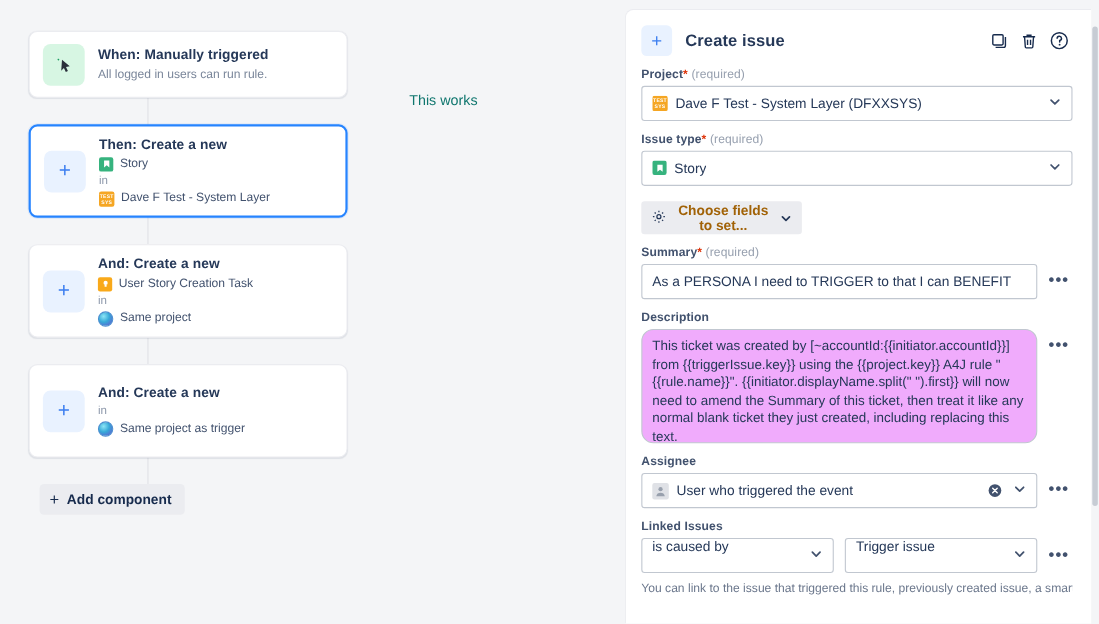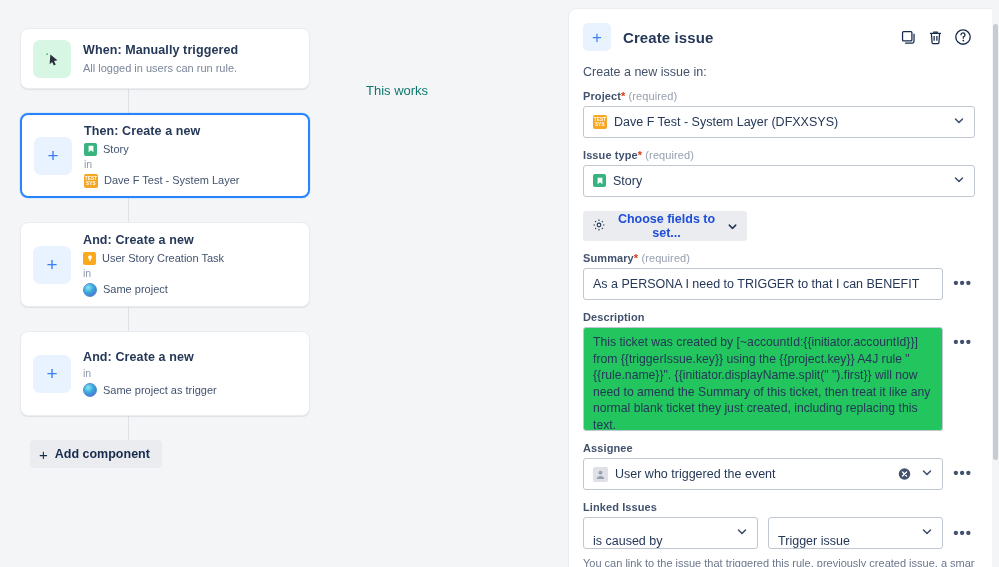--- a/index.html
+++ b/index.html
@@ -9,21 +9,21 @@
     overflow: hidden;
     background: #f4f5f7;
     font-family: "Liberation Sans", sans-serif;
     color: #172b4d;
     -webkit-font-smoothing: antialiased;
   }
   .app { position: relative; width: 999px; height: 567px; }
 
   
   .canvas {
-    position: absolute; left: 10px; top: 0; width: 568px; height: 561px;
+    position: absolute; left: 16px; top: 0; width: 568px; height: 561px;
     background: #f4f5f7;
   }
   .connector {
     position: absolute; left: 118px; width: 1px; background: #dfe1e6;
   }
   .c1 { top: 88px;  height: 26px; }
   .c2 { top: 197px; height: 25px; }
   .c3 { top: 307px; height: 24px; }
   .c4 { top: 416px; height: 24px; }
 
@@ -147,38 +147,38 @@
     display: flex; align-items: center; padding: 0 28px 0 9px;
     font-size: 12.5px; color: #253858; cursor: pointer;
   }
   .select .val { display: flex; gap: 7px; overflow: hidden; white-space: nowrap; }
   .chev {
     position: absolute; right: 9px; top: 50%; transform: translateY(-50%);
     color: #42526e;
   }
 
   .chooser {
-    margin-top: 14px; height: 30px; width: 164px;
+    margin-top: 14px; height: 30px; width: 146px;
     background: #ebecf0; border: none; border-radius: 3px;
     display: flex; align-items: center; gap: 8px; padding: 5px 9px;
     font-family: "Liberation Sans", sans-serif;
-    font-size: 12.5px; font-weight: 600; color: #1d4ed8; cursor: pointer;
+    font-size: 12.5px; font-weight: 600; color: #a16207; cursor: pointer;
   }
 
   .input-row { display: flex; align-items: flex-start; gap: 10px; }
   .text-input {
     width: 366px; height: 32px;
     border: 1px solid #c1c7d0; border-radius: 3px; background: #fff;
     padding: 0 9px; font-family: "Liberation Sans", sans-serif;
     font-size: 12.5px; color: #253858; line-height: 30px;
     white-space: nowrap; overflow: hidden;
   }
   .textarea {
     width: 366px; height: 104px;
-    border: 1px solid #c1c7d0; border-radius: 3px; background: #22c55e;
+    border: 1px solid #c1c7d0; border-radius: 11px; background: #f0abfc;
     padding: 6px 9px; font-family: "Liberation Sans", sans-serif;
     font-size: 12.2px; color: #253858; line-height: 16.5px;
     overflow: hidden;
   }
   .dots {
     color: #42526e; font-size: 15px; font-weight: 700; letter-spacing: 1px;
     line-height: 30px; cursor: pointer; user-select: none;
   }
 
   .assignee-select {
@@ -191,21 +191,21 @@
   .avatar-sq {
     width: 15px; height: 15px; flex: 0 0 15px; border-radius: 2px;
     background: #dfe1e6; display: flex; align-items: center; justify-content: center;
   }
   .clear-btn { position: absolute; right: 31px; top: 50%; transform: translateY(-50%); cursor: pointer; display: flex; }
 
   .link-row { display: flex; align-items: center; gap: 10px; }
   .select-sm {
     position: relative; width: 178px; height: 32px;
     background: #fff; border: 1px solid #c1c7d0; border-radius: 3px;
-    display: flex; align-items: flex-end; padding: 8px 26px 0 9px;
+    display: flex; align-items: flex-start; padding: 0 26px 0 9px;
     font-size: 12.5px; color: #253858; cursor: pointer;
   }
   .helper {
     margin-top: 7px; font-size: 11px; color: #6b778c; line-height: 14px;
     width: 392px; white-space: nowrap; overflow: hidden;
   }
 
   
   .scrollbar-track {
     position: absolute; right: 0; top: 0; width: 7px; height: 567px;
@@ -329,21 +329,20 @@
           <span class="act">
             <svg width="18" height="18" viewBox="0 0 20 20" fill="none" stroke="#172b4d" stroke-width="1.5">
               <circle cx="10" cy="10" r="8"></circle>
               <path d="M7.8 7.6a2.2 2.2 0 1 1 2.6 2.2v1.5" stroke-linecap="round"></path>
               <circle cx="10.3" cy="14" r=".95" fill="#172b4d" stroke="none"></circle>
             </svg>
           </span>
         </div>
       </div>
 
-      <div class="panel-lede">Create a new issue in:</div>
 
       <div class="field">
         <span class="field-label">
           <span>Project</span><span class="req-star">*</span>
           <span class="req-word">(required)</span>
         </span>
         <div class="select">
           <span class="val">
             <span class="ico-proj">
                 <span>TEST</span>

